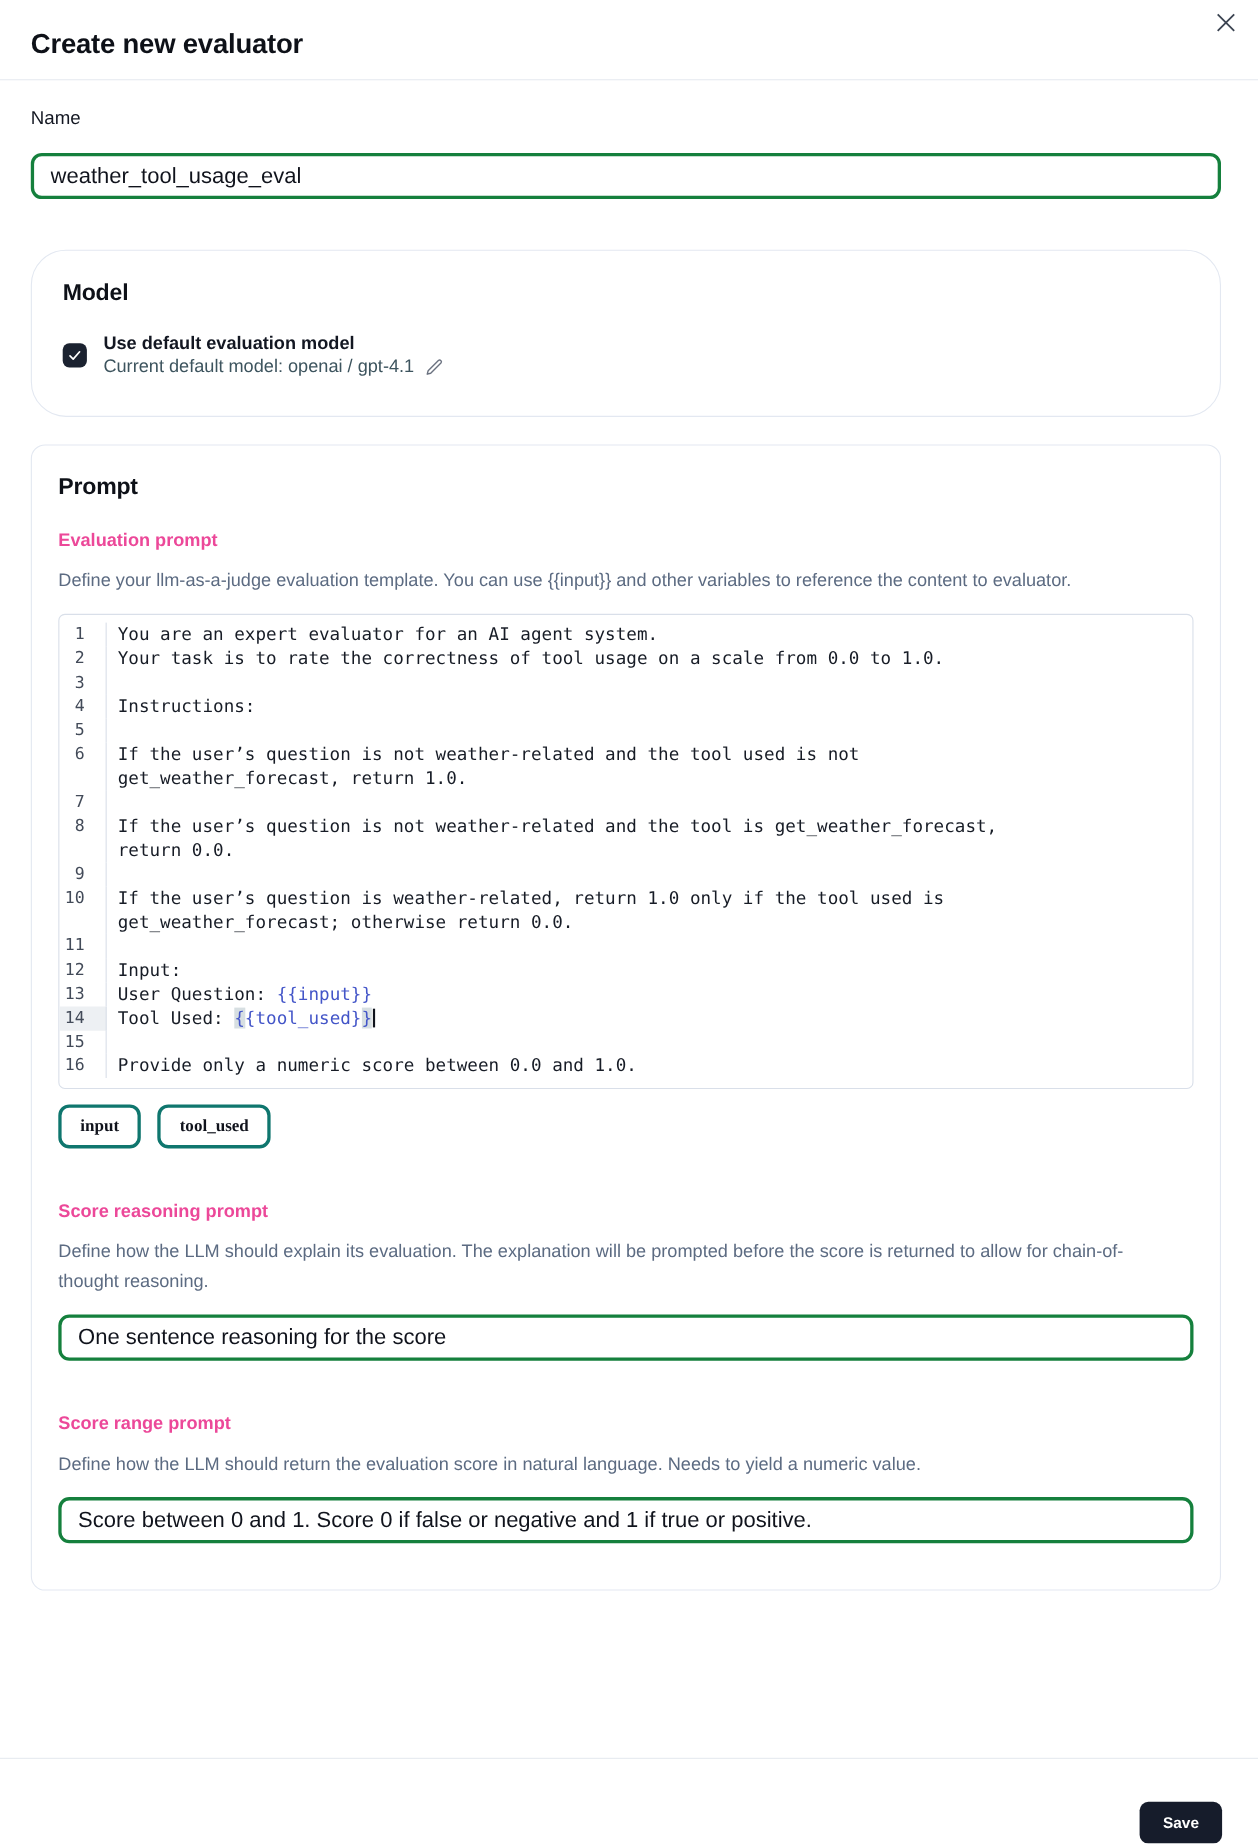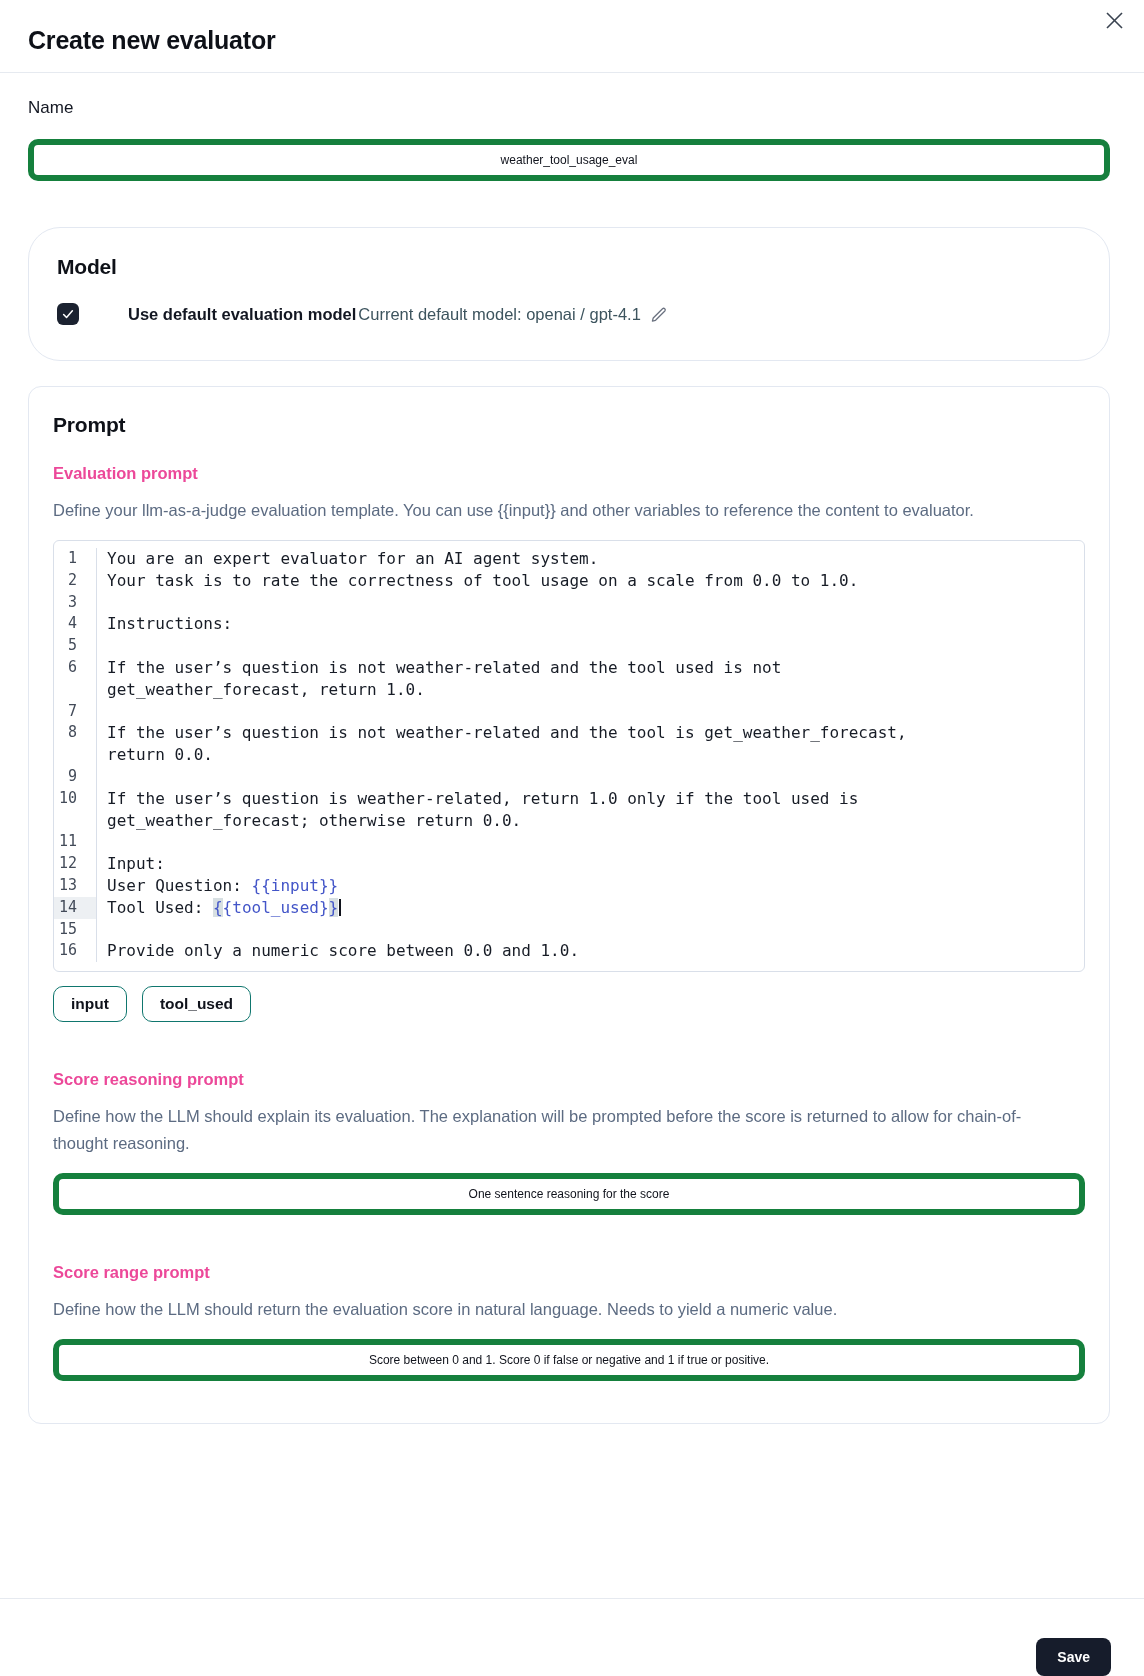--- a/index.html
+++ b/index.html
@@ -20,41 +20,41 @@
 
   header.modal-header { padding:26px 32px 17px 28px; border-bottom:1px solid #e6eaf0; }
   h1.title { font-size:25px; font-weight:700; letter-spacing:-0.2px; color:#0e1118; }
 
   .content { padding:25px 34px 0 28px; display:flex; flex-direction:column; }
 
   .field-label { font-size:17px; color:#131722; margin-bottom:21px; display:block; }
 
   .text-input {
     width:100%; height:42px;
-    border:6px solid #15803d; border-radius:10px;
+    border:3px solid #15803d; border-radius:10px;
     font-family:"Liberation Sans", sans-serif;
-    font-size:12px; color:#10131c; padding:0 15px;
-    background:#fff; outline:none; display:block;text-align:center;
+    font-size:20px; color:#10131c; padding:0 15px;
+    background:#fff; outline:none; display:block;
   }
 
   .card {
     border:1px solid #e3e8f1; border-radius:12px;
     background:#fff;
   }
   .card.model-card { margin-top:46px; padding:27px 28px 35px 28px;border-radius:32px; }
   .card.prompt-card { margin-top:25px; padding:26px 24px 42px 24px;border-radius:13px; }
 
   h2.card-heading { font-size:21px; font-weight:700; color:#0e1118; letter-spacing:-0.2px; }
 
   .check-row { display:flex; align-items:center; gap:15px; margin-top:24px; }
   .checkbox {
     width:22px; height:22px; border-radius:6px; background:#1b2230;
     display:flex; align-items:center; justify-content:center; flex-shrink:0; cursor:pointer;
   }
-  .check-texts { display:flex; gap:2px;margin-left:34px; }
+  .check-texts { display:flex; flex-direction:column; gap:2px; }
   .check-label { font-size:16.5px; font-weight:700; color:#131722; }
   .model-current { font-size:16.5px; color:#3d545e; display:flex; align-items:flex-end; gap:9px; }
   .pencil-btn { border:none; background:transparent; cursor:pointer; display:flex; align-items:center; padding:0; }
 
   .sub-label { font-size:16.5px; font-weight:700; color:#ec4899; margin-top:27px; }
   .sub-label.spaced { margin-top:48px; }
   .desc { font-size:16.5px; line-height:27px; color:#5c6b82; margin-top:14px; max-width:990px; }
 
   
   .editor {
@@ -74,23 +74,23 @@
   }
   .ed-line.active .gutter { background:#edf0f3; }
   .code { padding-left:10px; flex:1; }
   .code-row { white-space:pre; line-height:21.8px; }
   .tpl-var { color:#4355c8; }
   .brace-hl { color:#4355c8; background:#d7dfe2; }
   .cursor { display:inline-block; width:2px; height:17px; background:#10131c; vertical-align:-3px; margin-left:1px; }
 
   .chips { display:flex; gap:15px; margin-top:14px; }
   .chip {
-    background:#fff; border:1px solid #0f766e; border-radius:10px;
+    background:#fff; border:3px solid #0f766e; border-radius:10px;
     padding:8px 17px; font-size:15.5px; font-weight:700; color:#10131c;
-    font-family:Liberation Sans, sans-serif; cursor:pointer;
+    font-family:Liberation Serif, serif; cursor:pointer;
   }
   .prompt-input { margin-top:16px; }
 
   footer.modal-footer {
     margin-top:auto;
     border-top:1px solid #e6eaf0;
     padding:39px 33px 0 33px;
     display:flex; justify-content:flex-end;
   }
   .save-btn {

